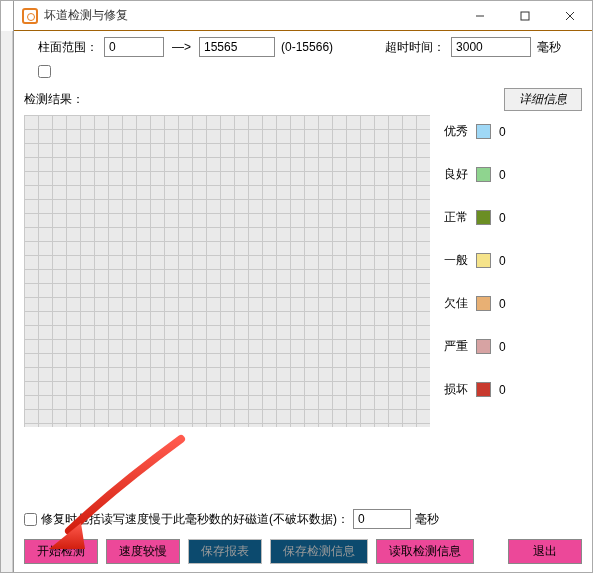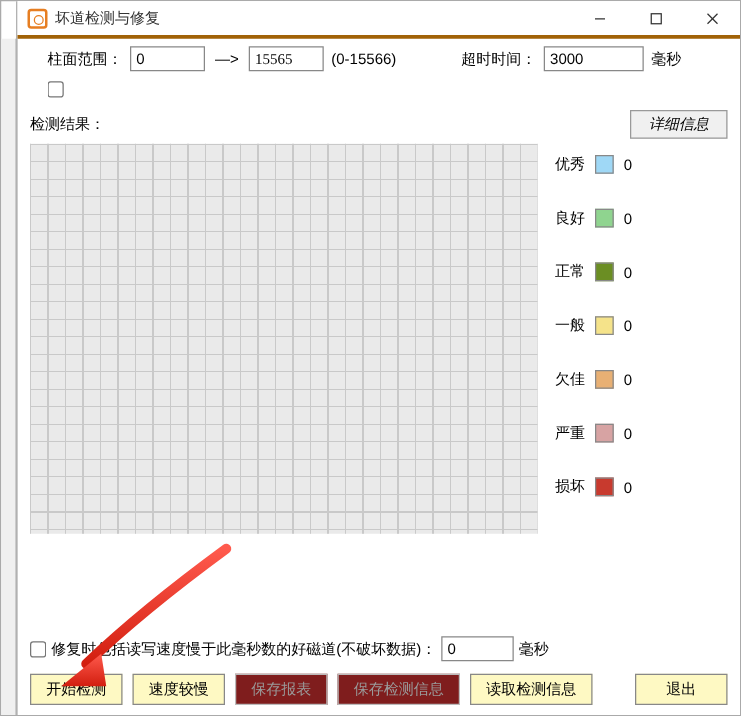--- a/index.html
+++ b/index.html
@@ -3,36 +3,36 @@
 <meta charset="utf-8">
 <style>
 * { box-sizing: border-box; margin: 0; padding: 0; font-family: "Microsoft YaHei", SimSun, sans-serif; font-size: 12px; }
 body { background: #fff; width: 593px; height: 573px; overflow: hidden; position: relative; }
 
 .outer-frame { position: absolute; top:0; left:0; width: 593px; height: 573px; border:1px solid #aaa; background:#fff; }
 .left-sliver { position:absolute; left:0; top:30px; width:12px; bottom:0; background:#f0f0f0; border-right:1px solid #ccc; }
 
 .window { position:absolute; top:0; left:12px; right:0; bottom:0; background:#fff; display:flex; flex-direction:column; border-left:1px solid #999; }
 
-.titlebar { height:30px; background:#fff; display:flex; align-items:center; border-bottom:3px solid #a16207; }
+.titlebar { height:30px; background:#fff; display:flex; align-items:center; border-bottom:1px solid #a16207; }
 .titlebar .icon { width:16px; height:16px; margin:0 6px 0 8px; border:2px solid #e67e22; border-radius:3px; position:relative; }
 .titlebar .icon::after { content:""; position:absolute; left:3px; top:3px; width:6px; height:6px; border:1.5px solid #e67e22; border-radius:50%; }
 .titlebar .title { flex:1; font-size:12px; color:#333; }
 .titlebar .winbtn { width:45px; height:29px; display:flex; align-items:center; justify-content:center; color:#333; }
 .titlebar .winbtn svg { width:10px; height:10px; }
 
 .content { flex:1; padding:6px 10px 8px 10px; display:flex; flex-direction:column; }
 
 .row { display:flex; align-items:center; margin-bottom:8px; }
 .select-disk-btn { background:#d6ecff; border:1px dashed #2a7ab0; padding:3px 14px; color:#000; margin-right:6px; }
 .disk-label { font-weight:bold; font-family: "SimSun", monospace; }
 
 .cyl-row { display:flex; align-items:center; gap:6px; margin-bottom:8px; margin-left:14px; }
 .cyl-row input { border:1px solid #888; height:20px; padding:0 4px; }
-.cyl-start { width:60px; } .cyl-end { width:60px;font-family:Liberation Serif, serif; } .timeout-input { width:80px; }
+.cyl-start { width:60px; } .cyl-end { width:76px; } .timeout-input { width:80px; }
 .arrow-lbl { padding:0 2px; }
 
 .chk-row { margin-left:14px; margin-bottom:10px; }
 .chk-row label { display:flex; align-items:center; gap:4px; }
 input[type=checkbox] { width:13px; height:13px; }
 
 .result-row { display:flex; align-items:center; margin-bottom:4px; }
 .result-row .lbl { flex:0 0 auto; }
 .result-row .spacer { flex:1; }
 .detail-btn { padding:2px 14px; background:#f0f0f0; border:1px solid #999;font-style:italic; }
@@ -52,22 +52,22 @@
 .legend-item .cnt { min-width:14px; }
 .c-exc { background:#9fd8f6; } .c-good { background:#8fd48f; } .c-norm { background:#6b8e23; }
 .c-fair { background:#f5e38a; } .c-poor { background:#e8b074; } .c-sev { background:#d7a3a3; }
 .c-bad { background:#c83a2e; }
 
 .bottom-area { margin-top:auto; }
 .repair-row { display:flex; align-items:center; gap:4px; margin:10px 0 10px 0; }
 .repair-row input.ms { width:58px; border:1px solid #888; height:20px; padding:0 4px; }
 
 .btn-row { display:flex; gap:8px; align-items:center; }
-.btn { padding:3px 12px; background:#fef9c3; border:1px solid #888; min-width:74px; text-align:center; }
-.btn.disabled { color:#9a9a9a; border-color:#bbb; background:#7f1d1d; }
+.btn { padding:3px 12px; background:#ec4899; border:1px solid #888; min-width:74px; text-align:center; }
+.btn.disabled { color:#9a9a9a; border-color:#bbb; background:#0c4a6e; }
 .btn-row .gap { flex:1; }
 
 .red-arrow { position:absolute; left:30px; top:430px; width:160px; height:140px; pointer-events:none; z-index:50; }
 </style>
 </head>
 <body>
 
 <div class="outer-frame">
   <div class="left-sliver"></div>
 

